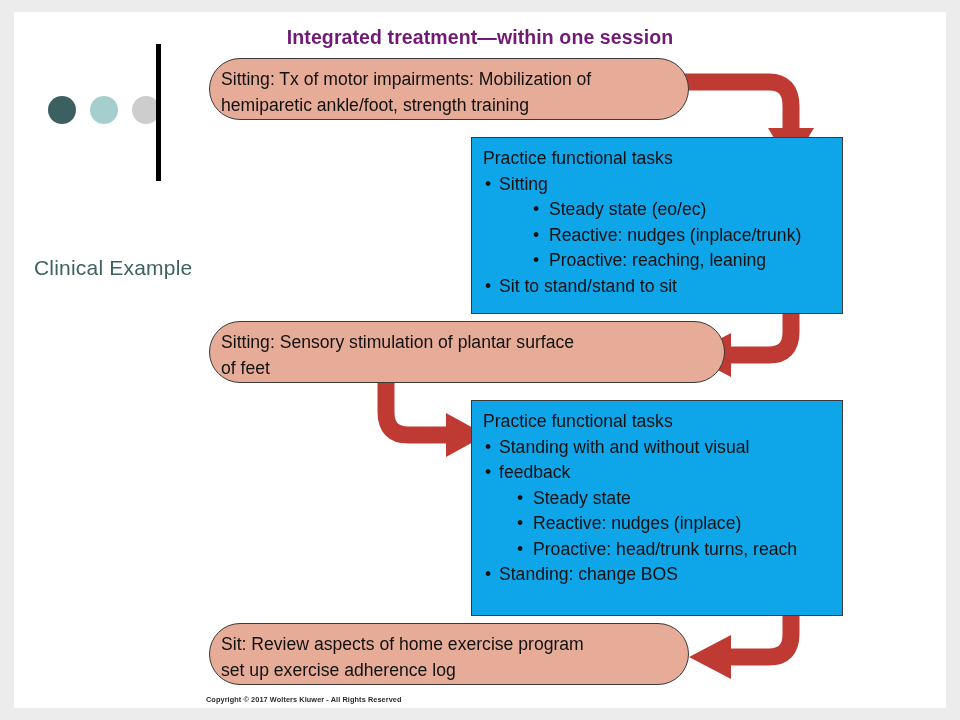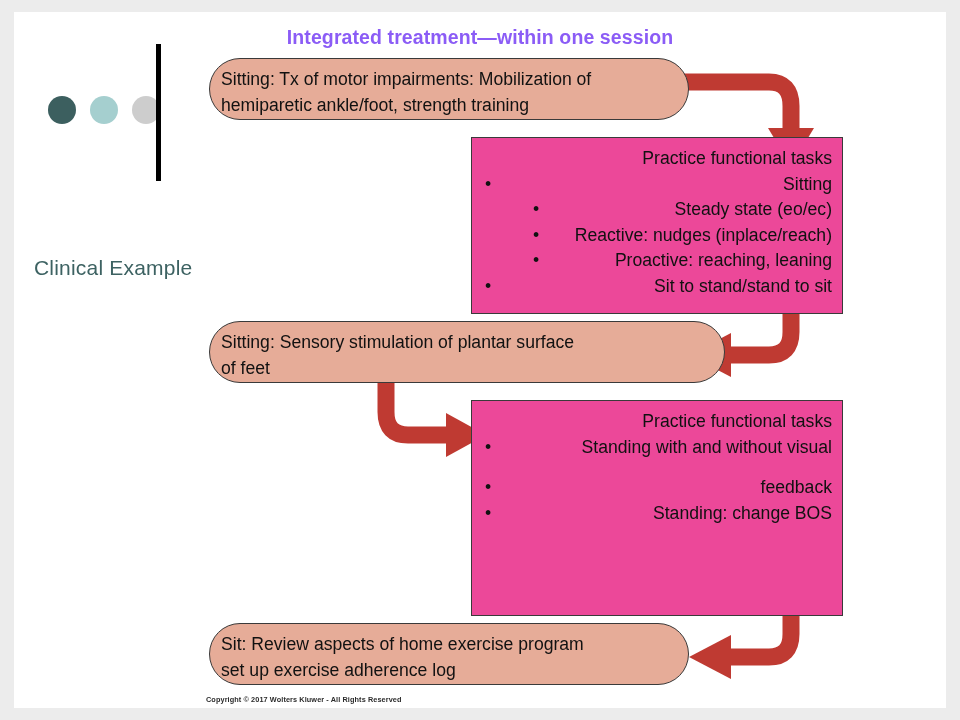--- a/index.html
+++ b/index.html
@@ -25,21 +25,21 @@
 
   
   #title {
     position: absolute;
     left: 0;
     top: 14px;
     width: 932px;
     text-align: center;
     font-size: 19.5px;
     font-weight: bold;
-    color: #8b5cf6;
+    color: #701a75;
     letter-spacing: 0.1px;
   }
 
   
   #dots {
     position: absolute;
     left: 24px;
     top: 84px;
     width: 130px;
     height: 30px;
@@ -78,21 +78,21 @@
   .box {
     position: absolute;
     box-sizing: border-box;
     border: 1.4px solid #3a3a3a;
     color: #111111;
     font-size: 17.6px;
     line-height: 25.5px;
     z-index: 3;
   }
   .box.left  { background: #e6ac98; border-radius: 31px; }
-  .box.right { background: #ec4899; text-align: right; }
+  .box.right { background: #0ea5e9; }
 
   .box .pad {
     padding: 8px 10px 6px 11px;
   }
   .box .head { white-space: nowrap; }
 
   ul.lv1 {
     list-style: none;
     margin: 0;
     padding: 0;
@@ -116,21 +116,21 @@
     position: relative;
     padding-left: 18px;
     margin-left: 32px;
   }
   ul.lv2 > li::before {
     content: "\2022";
     position: absolute;
     left: 2px;
     top: 0;
   }
-  li.nobullet { padding-left: 16px; margin-top: 15px; }
+  li.nobullet { padding-left: 16px; }
   li.nobullet::before { content: ""; }
 
   
   #box1 { left: 195px; top: 46px;  width: 480px; height: 62px; }
   #box2 { left: 457px; top: 125px; width: 372px; height: 177px; }
   #box3 { left: 195px; top: 309px; width: 516px; height: 62px; }
   #box4 { left: 457px; top: 388px; width: 372px; height: 216px; }
   #box5 { left: 195px; top: 611px; width: 480px; height: 62px; }
 
   
@@ -181,21 +181,21 @@
   </div>
 
   <div class="box right" id="box2">
     <div class="pad">
       <div class="head">Practice functional tasks</div>
       <ul class="lv1">
         <li>
           <span>Sitting</span>
           <ul class="lv2">
             <li>Steady state (eo/ec)</li>
-            <li>Reactive: nudges (inplace/reach)</li>
+            <li>Reactive: nudges (inplace/trunk)</li>
             <li>Proactive: reaching, leaning</li>
           </ul>
         </li>
         <li>Sit to stand/stand to sit</li>
       </ul>
     </div>
   </div>
 
   <div class="box left" id="box3">
     <div class="pad">
@@ -206,20 +206,25 @@
 
   <div class="box right" id="box4">
     <div class="pad">
       <div class="head">Practice functional tasks</div>
       <ul class="lv1">
         <li>
           <span>Standing with and without visual</span>
         </li>
         <li class="nobullet">feedback</li>
       </ul>
+      <ul class="lv2">
+        <li>Steady state</li>
+        <li>Reactive: nudges (inplace)</li>
+        <li>Proactive: head/trunk turns, reach</li>
+      </ul>
       <ul class="lv1">
         <li>Standing: change BOS</li>
       </ul>
     </div>
   </div>
 
   <div class="box left" id="box5">
     <div class="pad">
       <div>Sit: Review aspects of home exercise program</div>
       <div>set up exercise adherence log</div>

